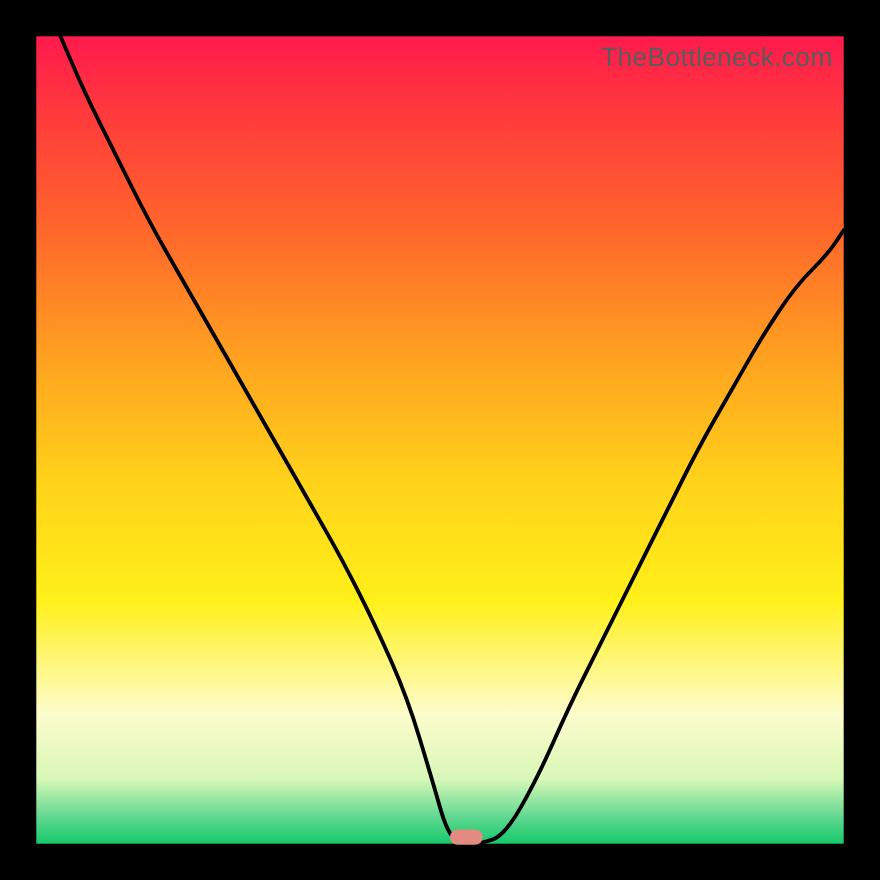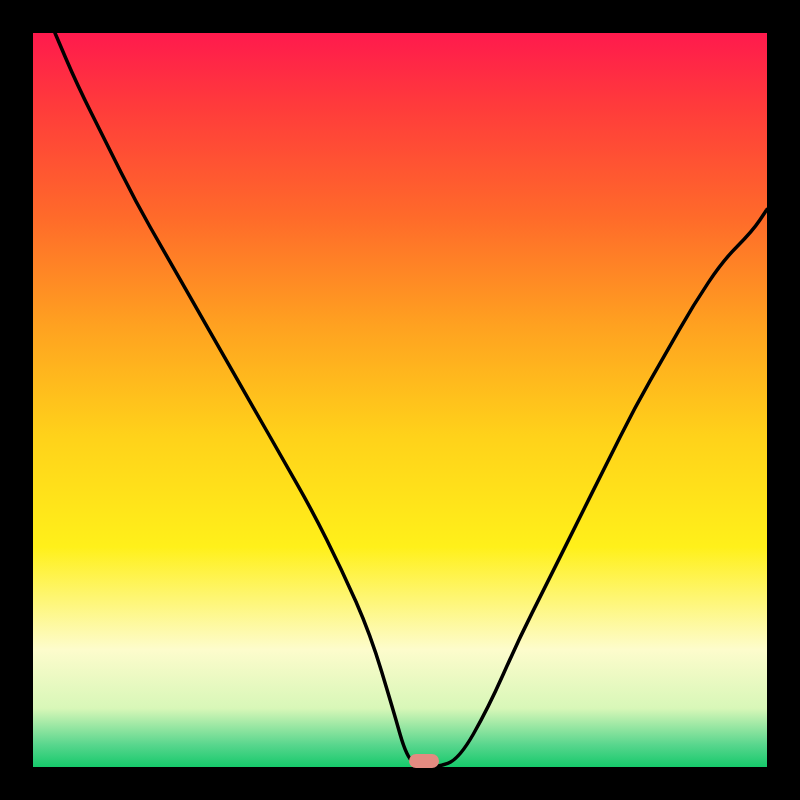--- a/index.html
+++ b/index.html
@@ -62,20 +62,21 @@
     height: 14px;
     border-radius: 7px;
     background: #e38b81;
   }
 </style>
 </head>
 <body>
 
 <div class="frame">
   <div class="plot-area">
+    <div class="watermark">TheBottleneck.com</div>
 
     <svg class="curve" viewBox="0 0 734 734" preserveAspectRatio="none">
       <path fill="none" stroke="#000" stroke-width="3.5" stroke-linecap="round" stroke-linejoin="round" d="M 22.0 0.0 Q 22.0 0.0 33.0 25.7 Q 44.0 51.4 58.7 80.7 Q 73.4 110.1 88.1 139.5 Q 102.8 168.8 117.4 194.5 Q 132.1 220.2 146.8 245.9 Q 161.5 271.6 176.2 297.3 Q 190.8 323.0 205.5 348.6 Q 220.2 374.3 234.9 400.0 Q 249.6 425.7 264.2 451.4 Q 278.9 477.1 293.6 506.5 Q 308.3 535.8 323.0 568.8 Q 337.6 601.9 348.6 638.6 Q 359.7 675.3 367.0 701.0 Q 374.3 726.7 381.7 730.3 Q 389.0 734.0 396.4 734.0 Q 403.7 734.0 414.7 730.3 Q 425.7 726.7 440.4 701.0 Q 455.1 675.3 469.8 642.3 Q 484.4 609.2 499.1 579.9 Q 513.8 550.5 528.5 521.1 Q 543.2 491.8 557.8 462.4 Q 572.5 433.1 587.2 403.7 Q 601.9 374.3 616.6 348.6 Q 631.2 323.0 645.9 297.3 Q 660.6 271.6 675.3 249.6 Q 690.0 227.5 704.6 212.9 Q 719.3 198.2 726.7 187.2 T 734.0 176.2"></path>
     </svg>
 
     <div class="marker" style="left: 376.222px; top: 721.128px; background: rgb(227, 139, 129);"></div>
   </div>
 </div>
 
 </body></html>

